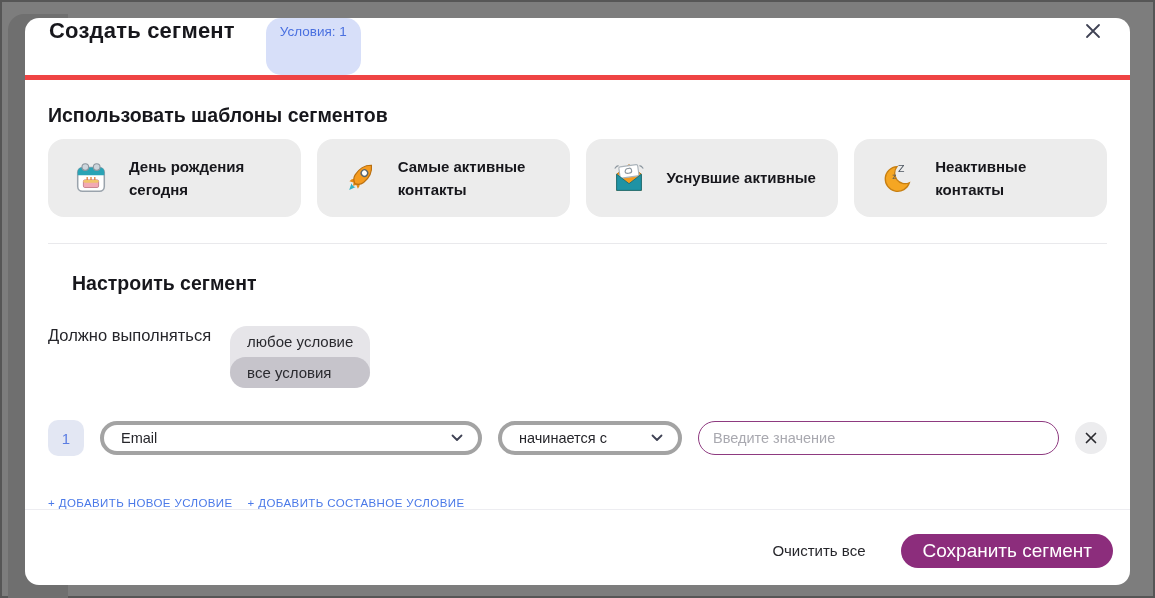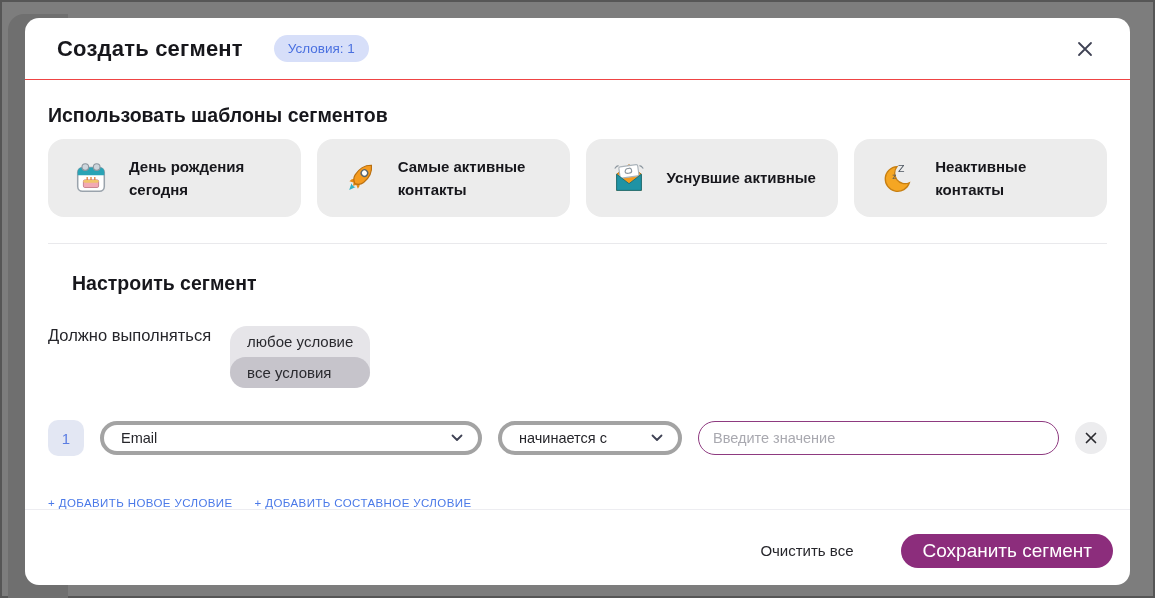--- a/index.html
+++ b/index.html
@@ -5,21 +5,21 @@
   * { margin:0; padding:0; box-sizing:border-box; }
   html,body { width:1155px; height:598px; overflow:hidden; }
   body { background:#7d7d7d; font-family:"Liberation Sans", sans-serif; position:relative; }
   .backdrop { position:absolute; inset:0; background:#7d7d7d; border:2px solid #565656; }
   .ghost-modal { position:absolute; left:8px; top:14px; width:60px; height:584px; background:#6f6f6f; border-radius:16px 0 0 0; }
 
   .modal { position:absolute; left:25px; top:18px; width:1105px; height:567px; background:#ffffff;
            border-radius:14px; display:flex; flex-direction:column; color:#17171c; }
 
   
-  .modal-header { display:flex; align-items:center; height:62px; padding:0 32px; border-bottom:1px solid #ef4444; flex:none; }
+  .modal-header { display:flex; height:62px; padding:0 24px; border-bottom:5px solid #ef4444; flex:none; }
   .modal-title { font-size:22px; font-weight:bold; letter-spacing:0.2px; }
   .badge { margin-left:31px; background:#d7dff9; color:#4a70e0; font-size:13.5px; line-height:1;
            padding:7px 14px; border-radius:15px; }
   .close-btn { margin-left:auto; width:26px; height:26px; display:flex; align-items:center; justify-content:center; cursor:pointer; }
 
   
   .modal-body { flex:1; display:flex; flex-direction:column; padding:0 23px; }
   .section-heading { font-size:19.5px; font-weight:bold; }
   .templates-heading { margin-top:24px; }
 
@@ -45,26 +45,26 @@
             display:flex; align-items:center; justify-content:space-between; padding:0 15px 0 17px;
             font-size:14.5px; color:#26262b; flex:none; }
   .select-field { width:382px; }
   .select-op { width:184px; }
   .value-input { flex:1; height:34px; border:1.5px solid #8e3a80; border-radius:17px; padding:0 14px;
                  font-size:14.5px; color:#26262b; outline:none; font-family:inherit; background:#fff; min-width:0; }
   .value-input::placeholder { color:#a9a9b0; }
   .remove-btn { flex:none; width:32px; height:32px; border-radius:50%; background:#ececee;
                 display:flex; align-items:center; justify-content:center; cursor:pointer; }
 
-  .links-row { display:flex; gap:22px; margin-top:41px; }
+  .links-row { display:flex; gap:15px; margin-top:41px; }
   .add-link { font-size:11.5px; color:#4a79e8; letter-spacing:0.4px; cursor:pointer; }
 
   
   .modal-footer { margin-top:auto; border-top:1px solid #ededf1; height:82px; flex:none;
-                  display:flex; align-items:center; justify-content:flex-end; gap:48px; padding:0 17px; }
+                  display:flex; align-items:center; justify-content:flex-end; gap:36px; padding:0 17px; }
   .clear-btn { font-size:15px; color:#26262b; cursor:pointer; }
   .save-btn { height:34px; padding:0 21px; border-radius:17px; background:#8c2d7c; color:#fff;
               font-size:19px; border:none; display:flex; align-items:center; cursor:pointer; font-family:inherit; }
 </style>
 </head>
 <body>
 
 <div class="backdrop"></div>
 <div class="ghost-modal"></div>
 

